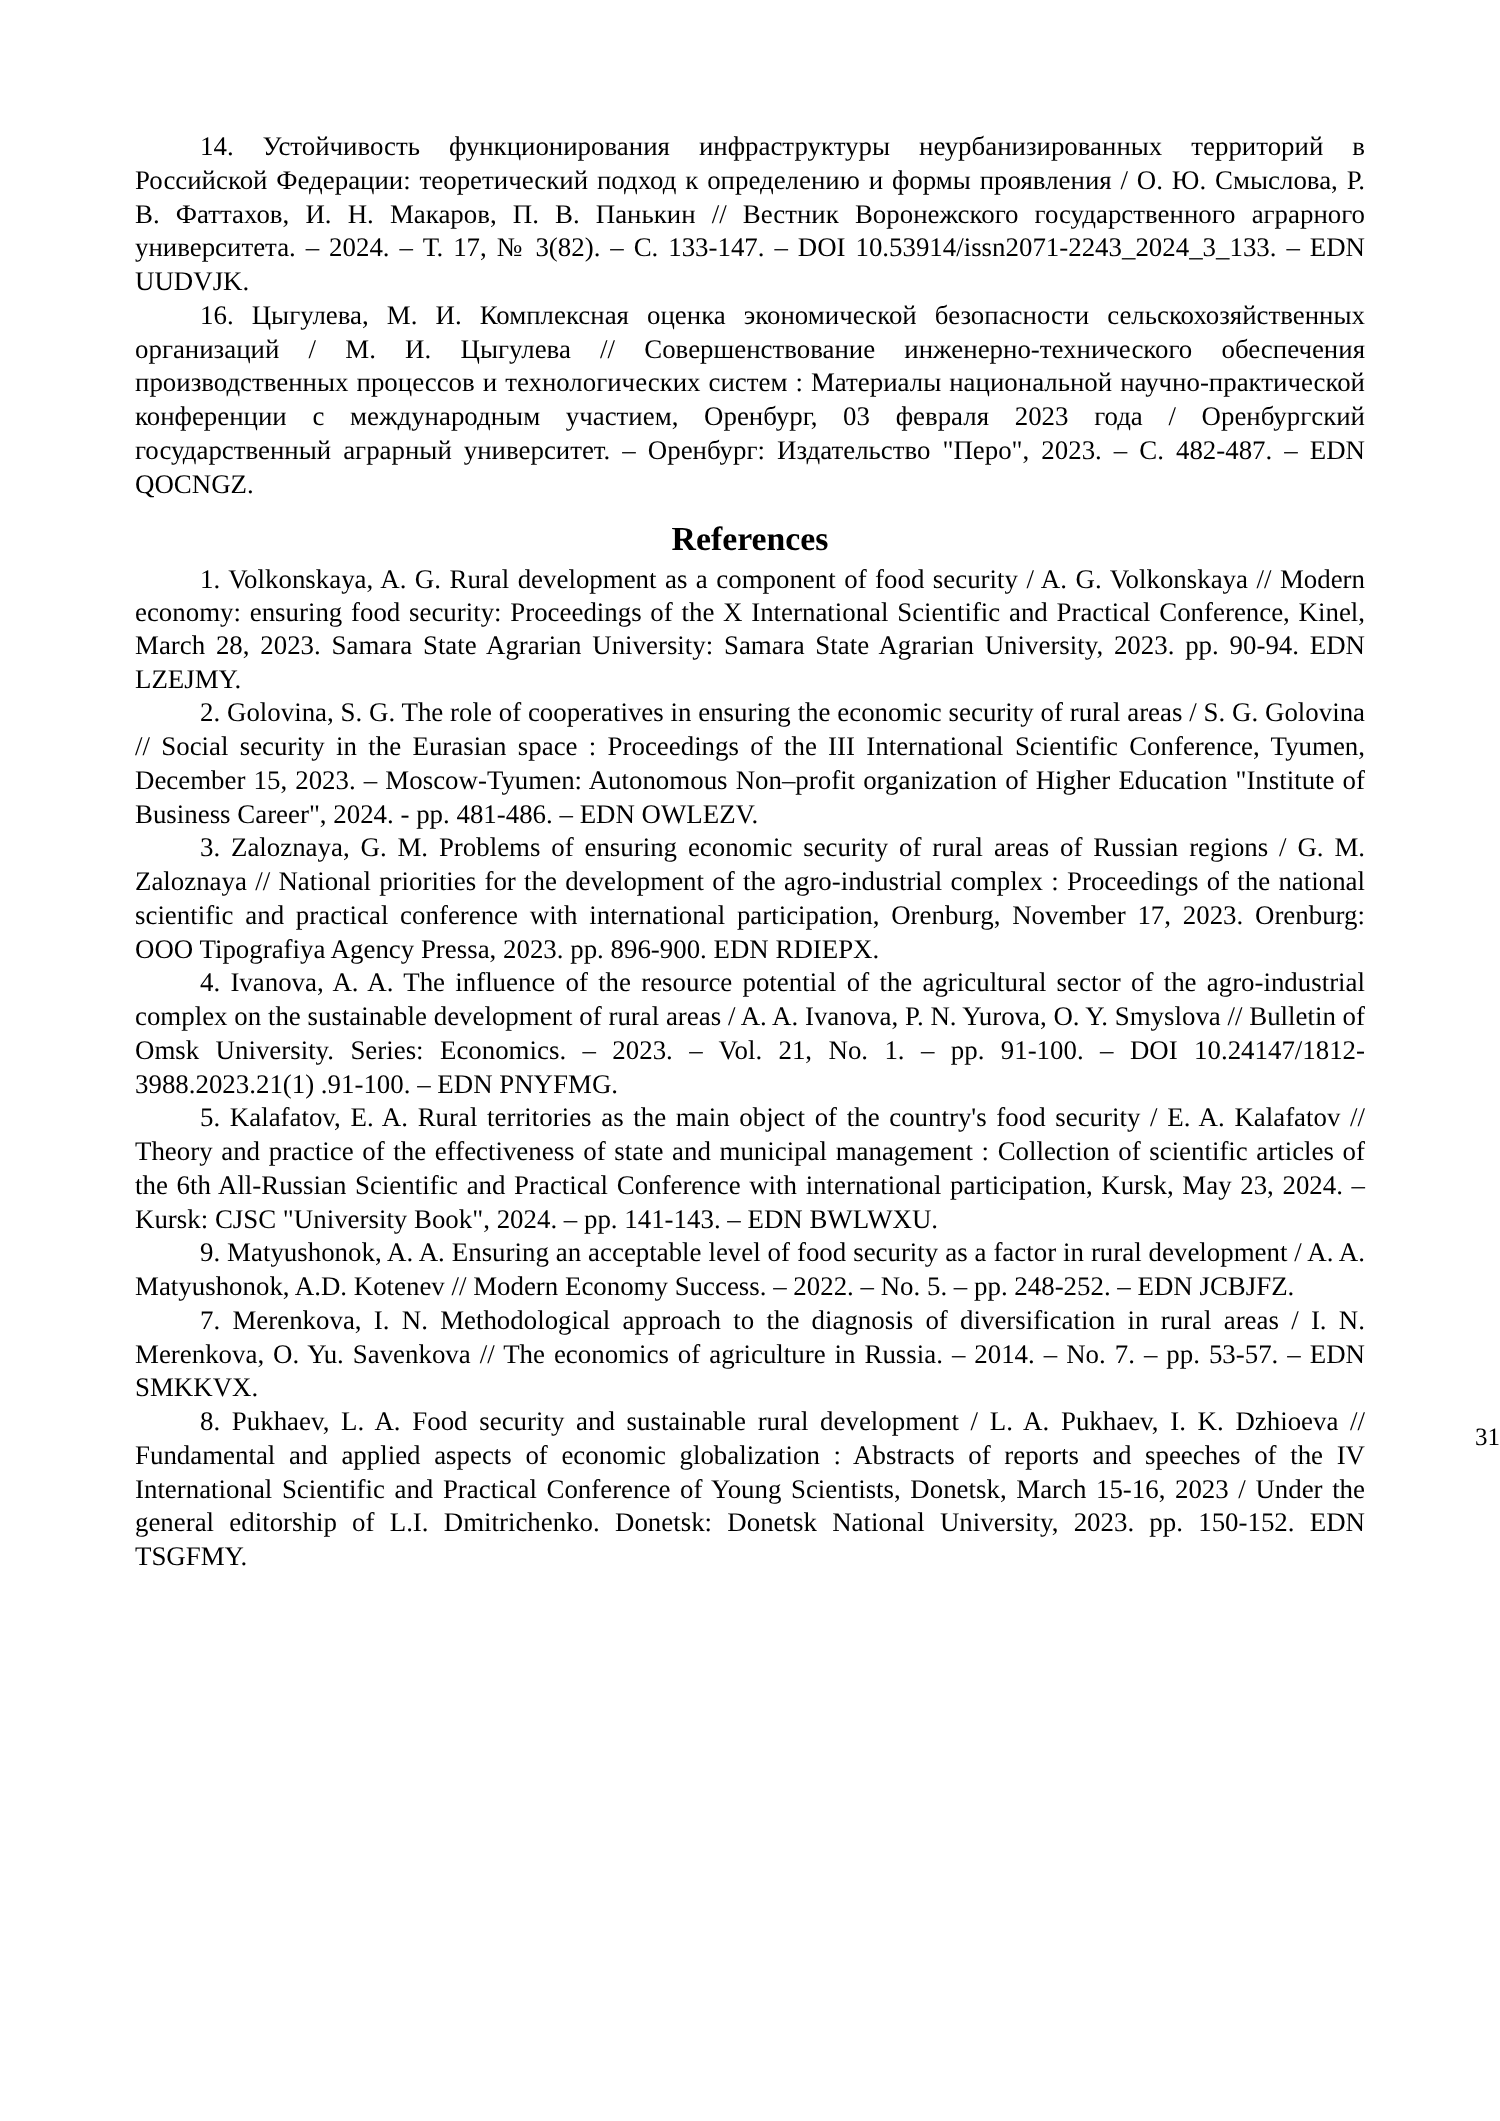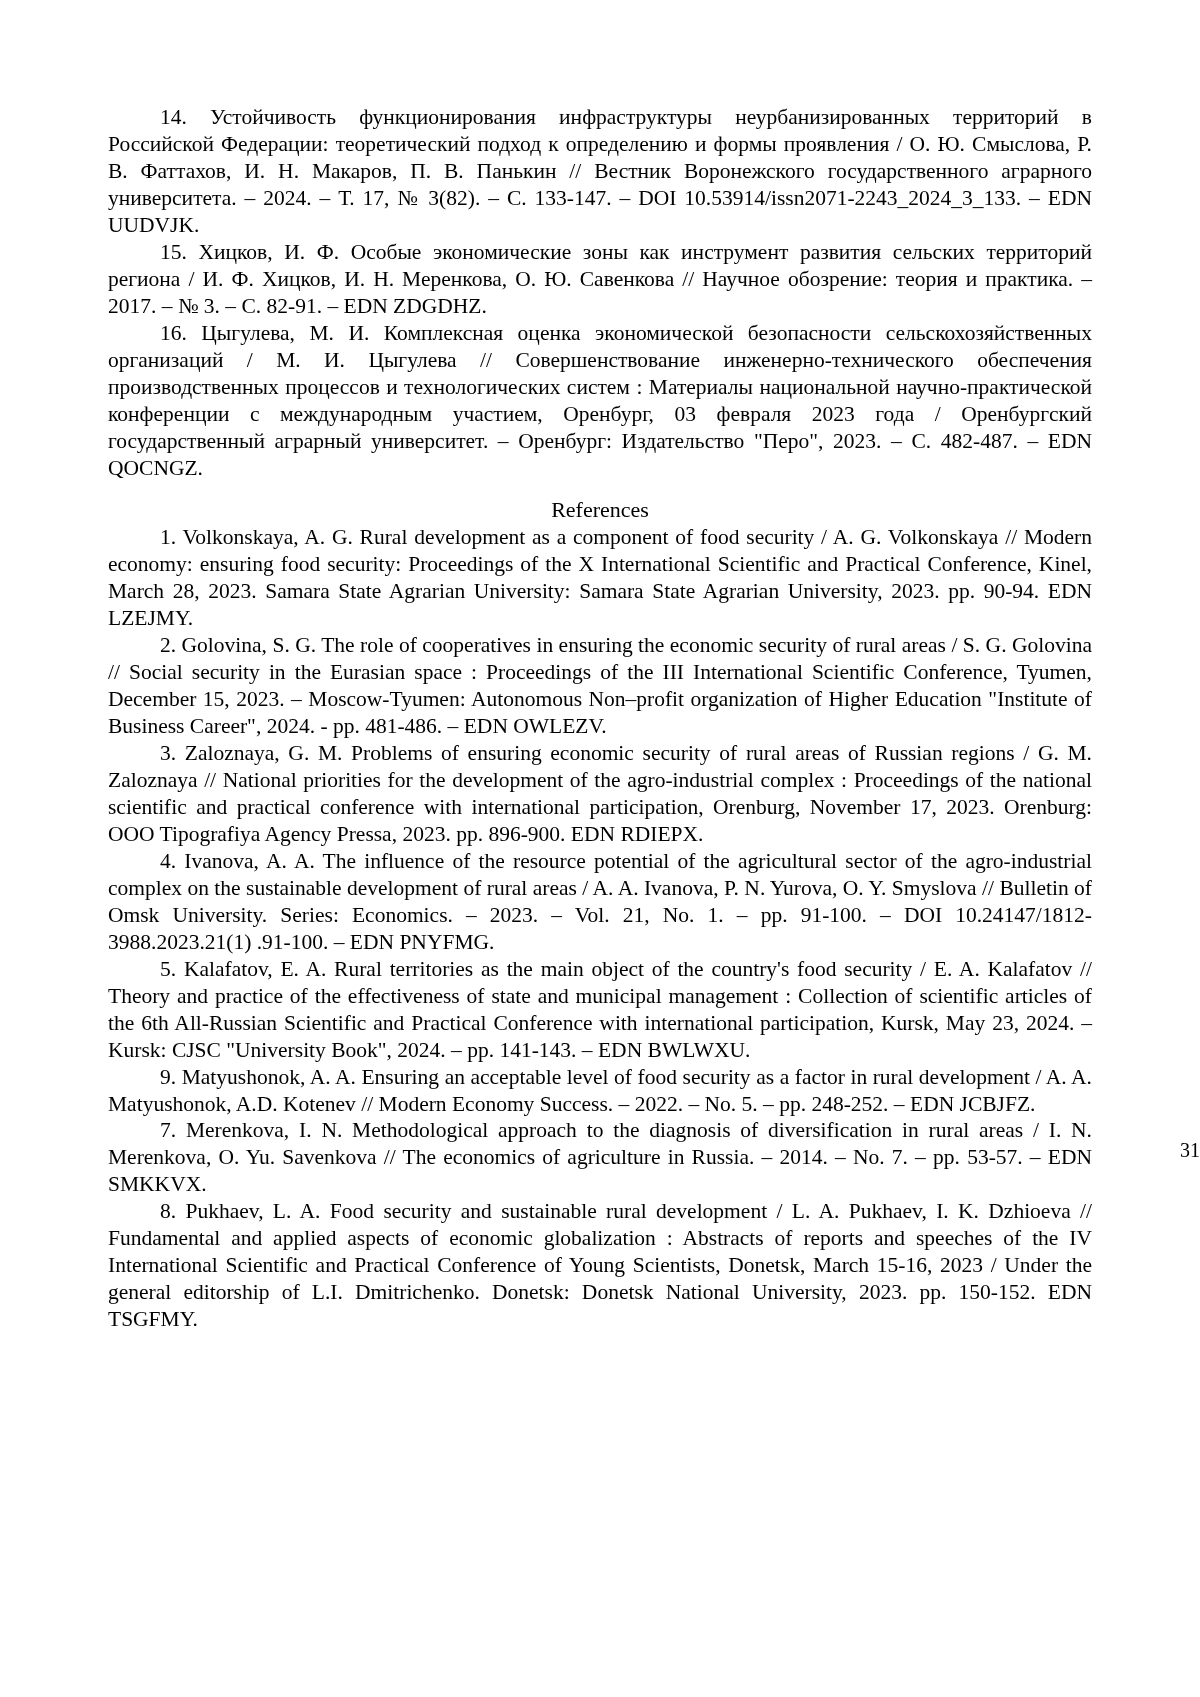--- a/index.html
+++ b/index.html
@@ -23,24 +23,24 @@
   .para {
     font-size: 21.5px;
     line-height: 1.255;
     text-align: justify;
     text-justify: inter-word;
     text-indent: 52px;
     margin: 0;
     hyphens: none;
   }
   .section-heading {
-    font-size: 22px;
+    font-size: 27px;
     line-height: 1.255;
     text-align: center;
-    font-weight: normal;
+    font-weight: bold;
     margin: 0;
     text-indent: 0;
     padding-top: 14px;
     padding-bottom: 1px;
   }
   .ref-block {
     margin: 0;
   }
   .page-number {
     position: absolute;
@@ -52,21 +52,20 @@
     line-height: 1;
   }
 </style>
 </head>
 <body>
 
 <div class="page">
 
   <div class="ref-block">
     <p class="para">14. Устойчивость функционирования инфраструктуры неурбанизированных территорий в Российской Федерации: теоретический подход к определению и формы проявления / О. Ю. Смыслова, Р. В. Фаттахов, И. Н. Макаров, П. В. Панькин // Вестник Воронежского государственного аграрного университета. – 2024. – Т. 17, № 3(82). – С. 133-147. – DOI 10.53914/issn2071-2243_2024_3_133. – EDN UUDVJK.</p>
-    <p class="para">15. Хицков, И. Ф. Особые экономические зоны как инструмент развития сельских территорий региона / И. Ф. Хицков, И. Н. Меренкова, О. Ю. Савенкова // Научное обозрение: теория и практика. – 2017. – № 3. – С. 82-91. – EDN ZDGDHZ.</p>
     <p class="para">16. Цыгулева, М. И. Комплексная оценка экономической безопасности сельскохозяйственных организаций / М. И. Цыгулева // Совершенствование инженерно-технического обеспечения производственных процессов и технологических систем : Материалы национальной научно-практической конференции с международным участием, Оренбург, 03 февраля 2023 года / Оренбургский государственный аграрный университет. – Оренбург: Издательство "Перо", 2023. – С. 482-487. – EDN QOCNGZ.</p>
   </div>
 
   <p class="section-heading">References</p>
 
   <div class="ref-block">
     <p class="para">1. Volkonskaya, A. G. Rural development as a component of food security / A. G. Volkonskaya // Modern economy: ensuring food security: Proceedings of the X International Scientific and Practical Conference, Kinel, March 28, 2023.  Samara State Agrarian University: Samara State Agrarian University, 2023. pp. 90-94. EDN LZEJMY.</p>
     <p class="para">2. Golovina, S. G. The role of cooperatives in ensuring the economic security of rural areas / S. G. Golovina // Social security in the Eurasian space : Proceedings of the III International Scientific Conference, Tyumen, December 15, 2023. – Moscow-Tyumen: Autonomous Non–profit organization of Higher Education "Institute of Business Career", 2024. - pp. 481-486. – EDN OWLEZV.</p>
     <p class="para">3. Zaloznaya, G. M. Problems of ensuring economic security of rural areas of Russian regions / G. M. Zaloznaya // National priorities for the development of the agro-industrial complex : Proceedings of the national scientific and practical conference with international participation, Orenburg, November 17, 2023.  Orenburg: OOO Tipografiya Agency Pressa, 2023. pp. 896-900. EDN RDIEPX.</p>
     <p class="para">4. Ivanova, A. A. The influence of the resource potential of the agricultural sector of the agro-industrial complex on the sustainable development of rural areas / A. A. Ivanova, P. N. Yurova, O. Y. Smyslova // Bulletin of Omsk University. Series: Economics. – 2023. – Vol. 21, No. 1. – pp. 91-100. – DOI 10.24147/1812-3988.2023.21(1) .91-100. – EDN PNYFMG.</p>

